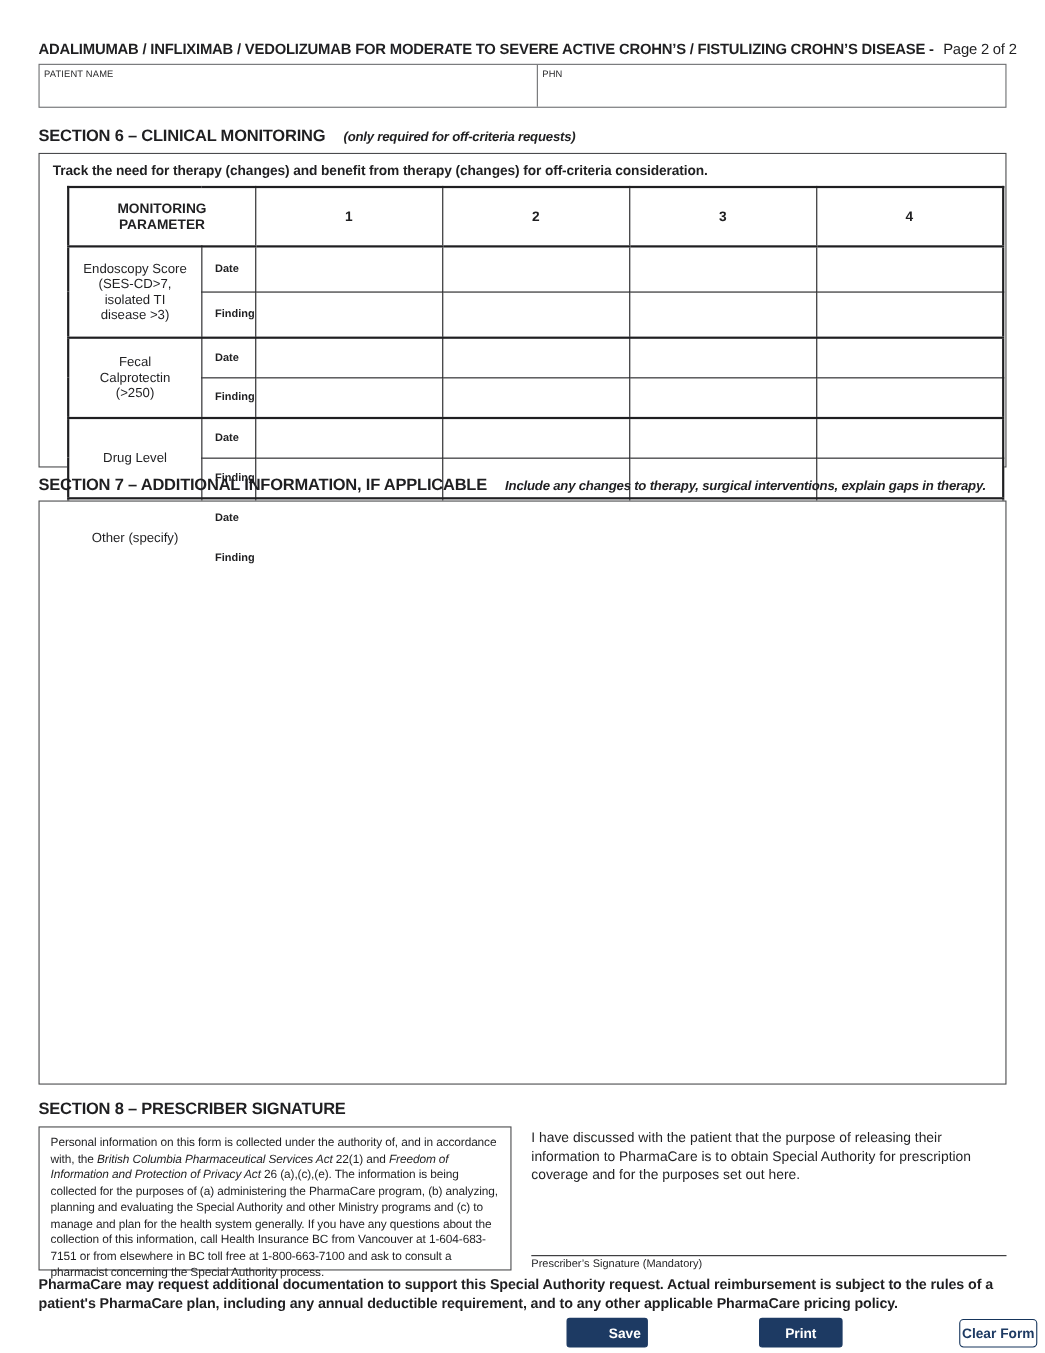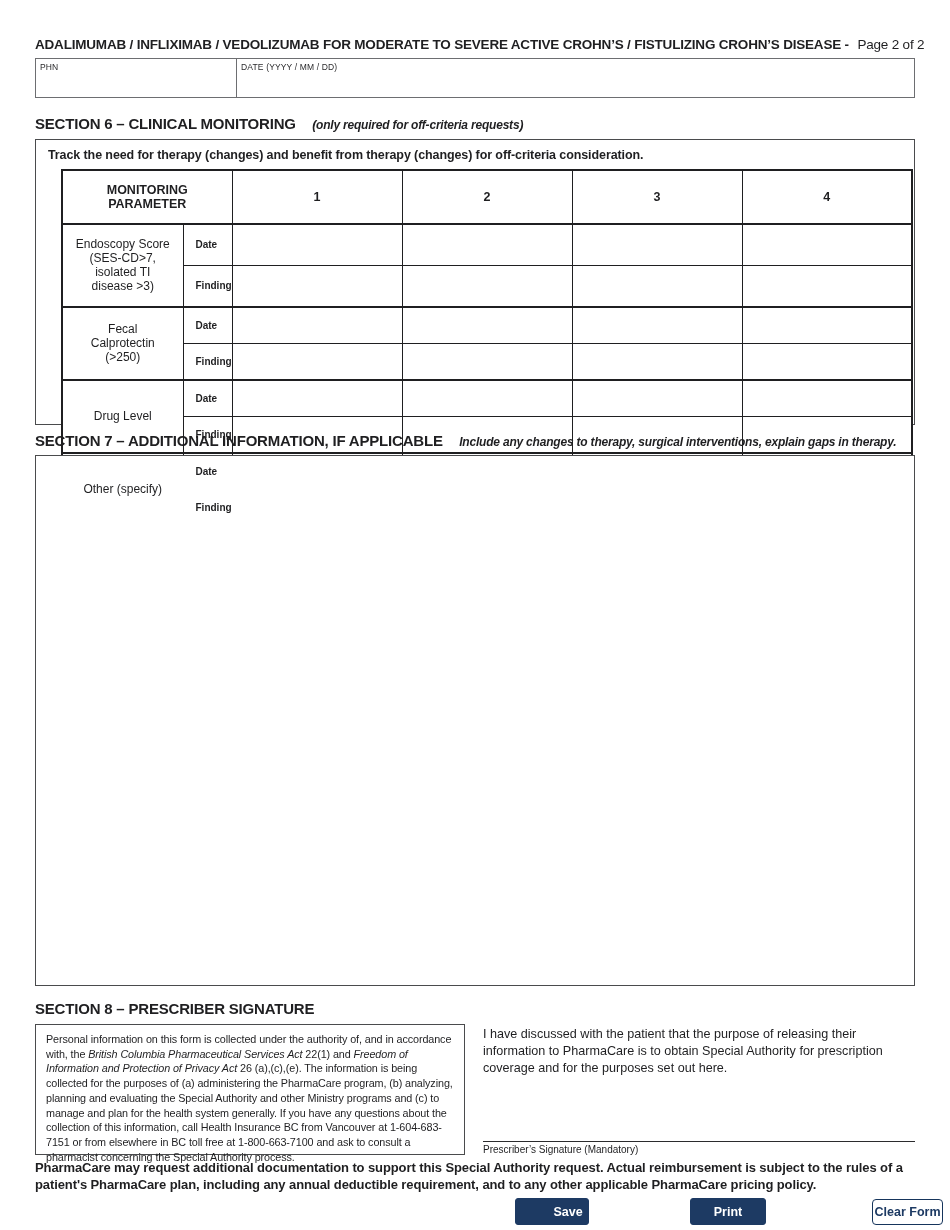--- a/index.html
+++ b/index.html
@@ -75,25 +75,25 @@
 
 <div class="page">
   <div class="content">
 
     <div class="title">
       <span class="b">ADALIMUMAB / INFLIXIMAB / VEDOLIZUMAB FOR MODERATE TO SEVERE ACTIVE CROHN’S / FISTULIZING CROHN’S DISEASE -</span>
       <span class="pg">Page 2 of 2</span>
     </div>
 
     <div class="patient-bar">
+      <div class="pfield f1">
+        <span class="plabel">PATIENT NAME</span>
+      </div>
       <div class="pfield f2">
         <span class="plabel">PHN</span>
-      </div>
-      <div class="pfield f3">
-        <span class="plabel">DATE (YYYY / MM / DD)</span>
       </div>
     </div>
 
     <div class="sec-heading h6">
       <span class="sec-title">SECTION 6 – CLINICAL MONITORING</span>
       <span class="sec-note">(only required for off-criteria requests)</span>
     </div>
 
     <div class="s6box">
       <div class="s6intro">Track the need for therapy (changes) and benefit from therapy (changes) for off-criteria consideration.</div>

